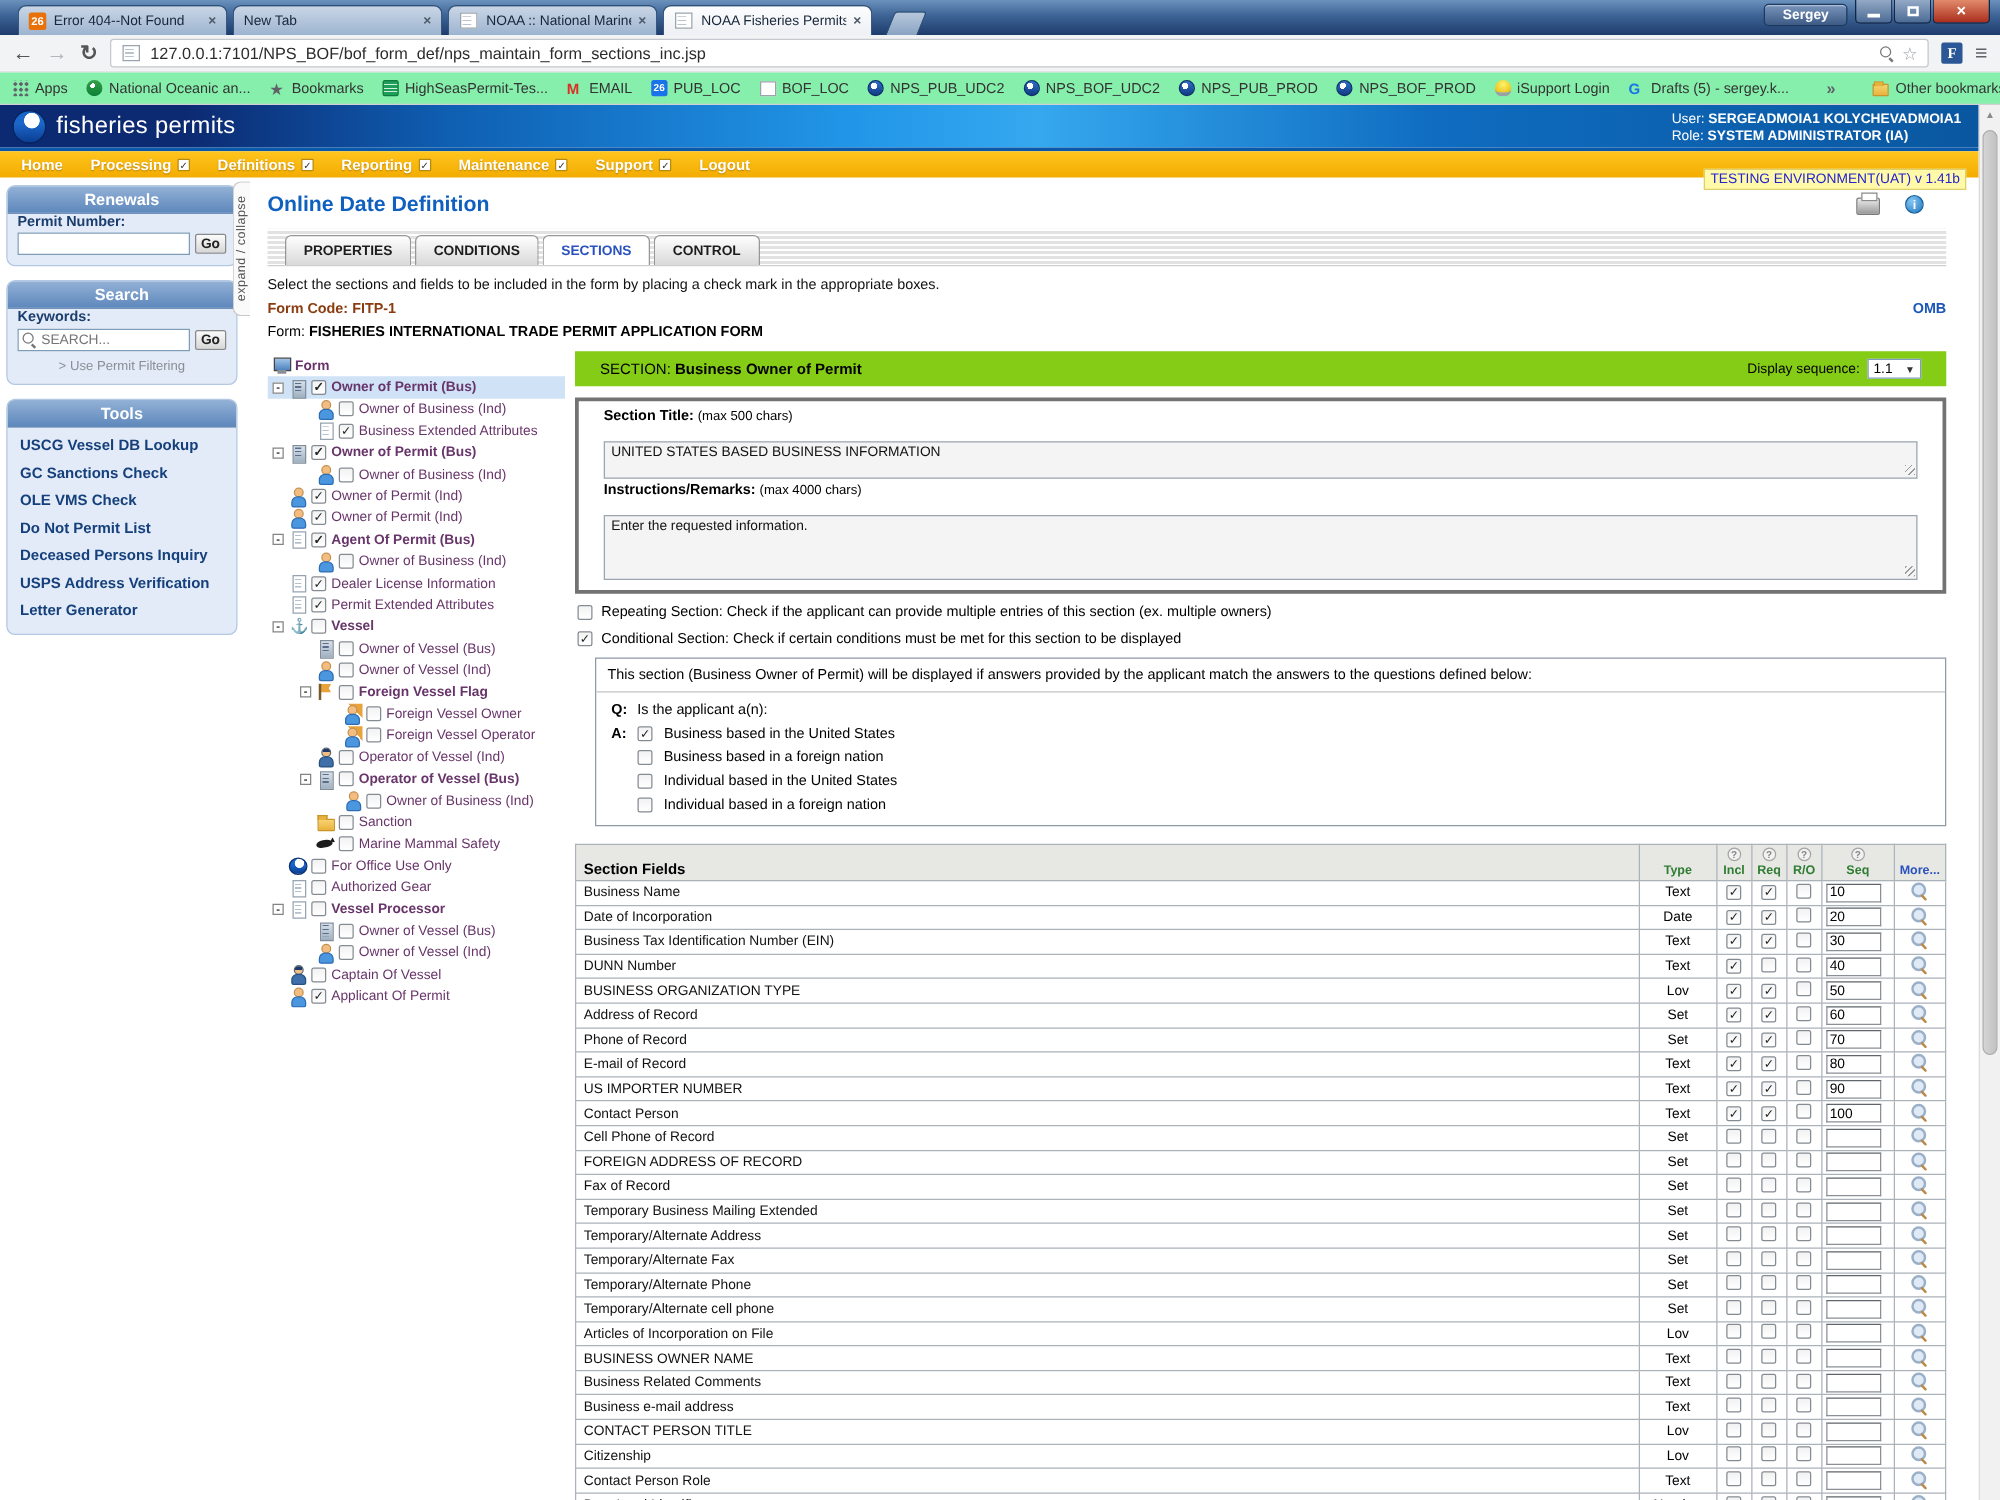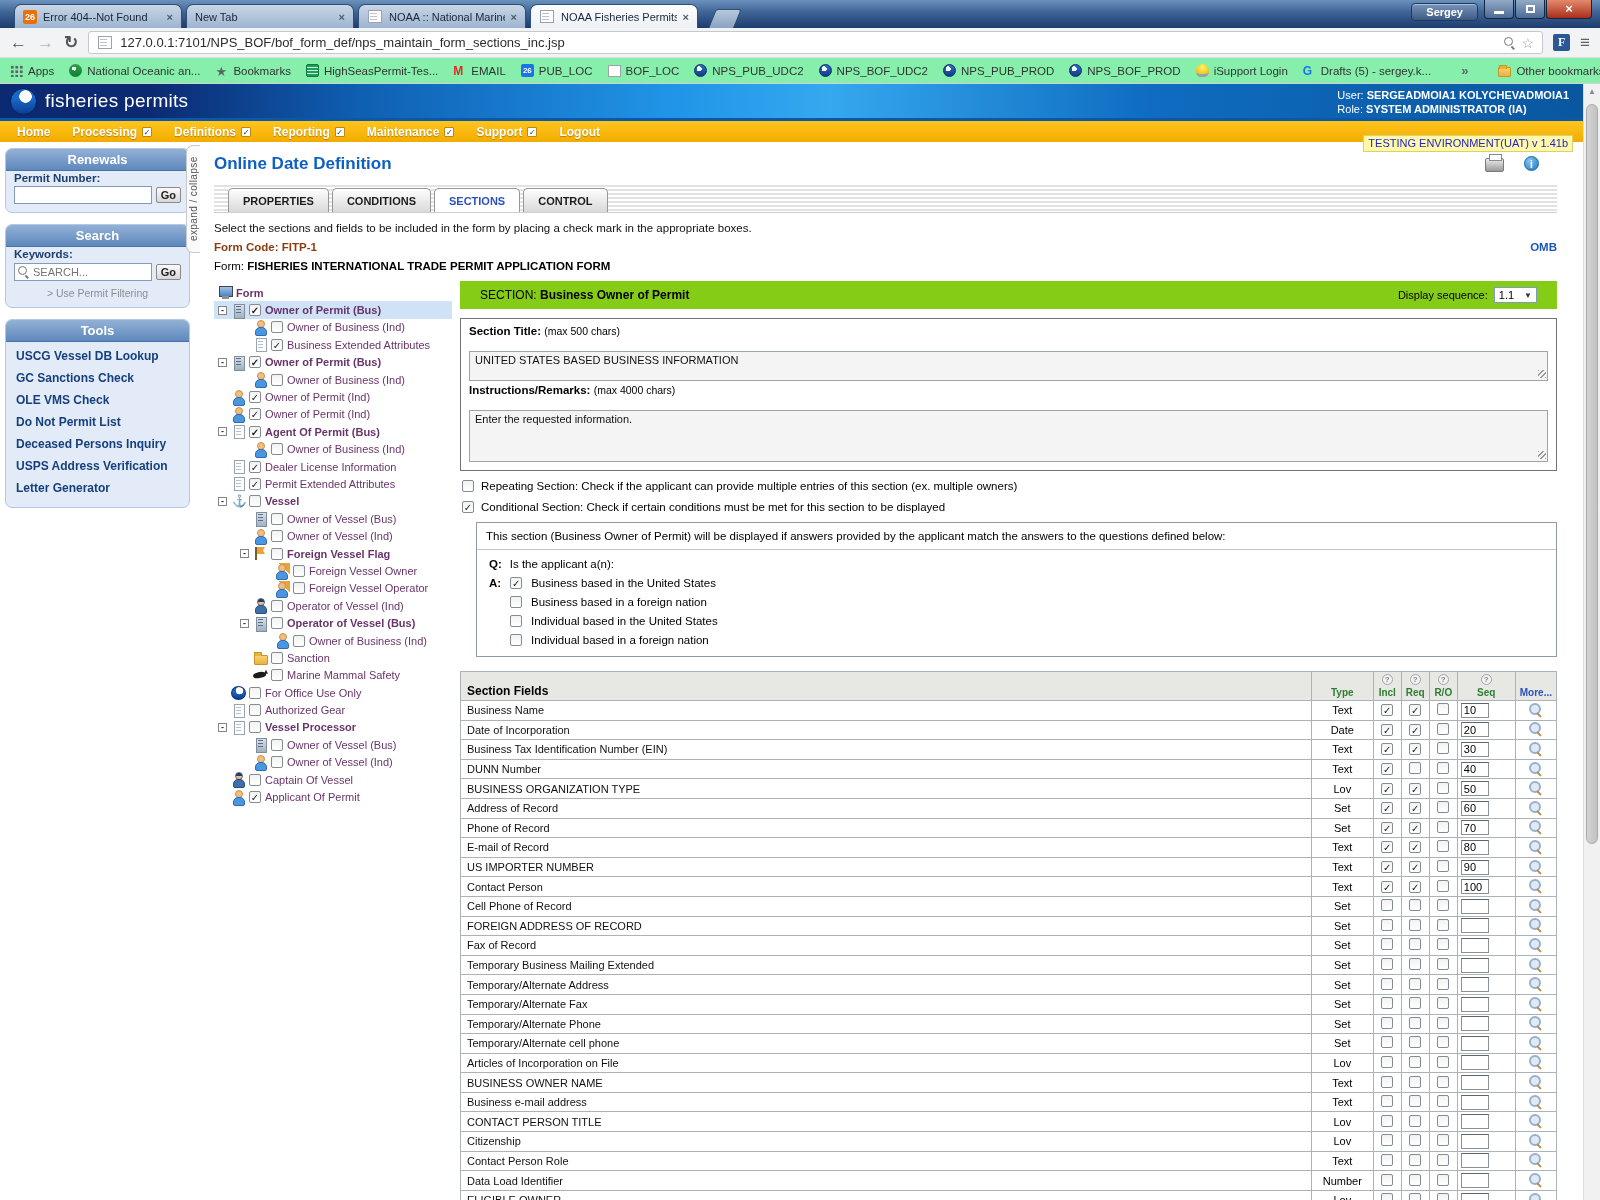--- a/index.html
+++ b/index.html
@@ -126,21 +126,21 @@
 .icon-whale::before{content:"";position:absolute;left:0;top:4px;width:13px;height:6px;background:#1c1c1c;border-radius:50% 60% 40% 50%;transform:rotate(-12deg)}
 .icon-whale::after{content:"";position:absolute;right:0;top:2px;width:4px;height:4px;background:#1c1c1c;clip-path:polygon(0 100%,50% 0,100% 100%)}
 .icon-noaa{border-radius:50%;background:radial-gradient(circle at 58% 30%,#fff 0 3.5px,transparent 4px),linear-gradient(#1b66c9 40%,#0b3d91);width:14px;height:14px;border:1px solid #0a2f6e}
 
 .seccol{flex:1;min-width:0;padding-left:8px}
 .sechead{background:#84cc16;display:flex;align-items:center;justify-content:space-between;padding:6px 20px;font-size:12px}
 .sechead .nm{font-weight:bold}
 .dispseq{display:flex;align-items:center;gap:6px;font-size:11px}
 .selbox{border:1px solid #7f9db9;background:#fff;font-size:11px;padding:1px 4px;display:inline-flex;gap:10px;align-items:center}
 .selbox .arrow{font-size:8px;color:#333}
-.detailbox{border:1px solid #737373;margin-top:9px;padding:3px 8px 8px}
+.detailbox{border:3px solid #737373;margin-top:9px;padding:3px 20px 8px}
 .fldlabel{font-size:11.5px;font-weight:bold;margin-top:3px}
 .fldhint{font-weight:normal;font-size:10.5px}
 .tawrap{position:relative;margin-top:14px}
 .ta{width:100%;display:block;background:#f4f4f4;border:1px solid #9aa5b0;font:11px "Liberation Sans",sans-serif;color:#111;resize:none;padding:2px 5px}
 .ta.t1{height:30px}
 .ta.t2{height:52px}
 .grip{position:absolute;right:2px;bottom:3px;width:8px;height:8px;background:repeating-linear-gradient(135deg,#999 0 1px,transparent 1px 3.5px)}
 .cbrow{display:flex;align-items:center;gap:7px;font-size:11.5px;margin-top:9px;padding-left:2px}
 .condbox{border:1px solid #8f9aa8;margin:9px 0 0 16px}
 .condintro{font-size:11.5px;padding:7px 9px;border-bottom:1px solid #c4c4c4}
@@ -156,21 +156,21 @@
 .th-name{text-align:left;font-size:12px;font-weight:bold;padding-left:6px!important}
 .gcol{color:#2e7d32;font-size:10px;font-weight:bold;text-align:center}
 .morecol{color:#2a52be;font-size:10px;font-weight:bold;text-align:center}
 .qico{width:11px;height:11px;border-radius:50%;border:1px solid #a5a5a5;color:#888;font-size:8px;line-height:10px;text-align:center;background:#f2f2f2;margin:0 auto 2px}
 .ftable td{height:19.6px;padding:0 3px}
 .td-name{padding-left:6px!important;color:#111}
 .td-type{text-align:center}
 .td-c{text-align:center;width:27px}
 .td-seq{text-align:left;width:58px}
 .td-more{text-align:center;width:40px}
-.seqin{width:28px;height:15px;border:1px solid #8a9096;border-top-color:#5f656b;font:11px "Liberation Sans",sans-serif;padding:0 2px}
+.seqin{width:44px;height:15px;border:1px solid #8a9096;border-top-color:#5f656b;font:11px "Liberation Sans",sans-serif;padding:0 2px}
 .mag{width:13px;height:13px;position:relative;display:inline-block}
 .mag::before{content:"";position:absolute;left:0;top:0;width:8px;height:8px;border:2px solid #9ab0c8;border-radius:50%;background:#dfeaf6}
 .mag::after{content:"";position:absolute;right:0;bottom:0;width:6px;height:2px;background:#b98a4a;transform:rotate(45deg);border-radius:1px}
 
 .scrollbar{position:absolute;right:0;top:0;bottom:0;width:17px;background:#f1f1f1;border-left:1px solid #dcdcdc}
 .sc-up{height:16px;text-align:center;font-size:8px;color:#8a8a8a;line-height:16px}
 .sc-thumb{position:absolute;left:2px;right:2px;top:20px;height:740px;background:linear-gradient(90deg,#d4d4d4,#c2c2c2);border:1px solid #ababab;border-radius:7px}
 </style>
 </head>
 <body>
@@ -828,20 +828,29 @@
                 <tr>
                   <td class="td-name">BUSINESS OWNER NAME</td>
                   <td class="td-type">Text</td>
                   <td class="td-c"><span class="cb"></span></td>
                   <td class="td-c"><span class="cb"></span></td>
                   <td class="td-c"><span class="cb"></span></td>
                   <td class="td-seq"><input class="seqin" style=""></td>
                   <td class="td-more"><span class="mag"></span></td>
                 </tr>
                 <tr>
+                  <td class="td-name">Business Related Comments</td>
+                  <td class="td-type">Text</td>
+                  <td class="td-c"><span class="cb"></span></td>
+                  <td class="td-c"><span class="cb"></span></td>
+                  <td class="td-c"><span class="cb"></span></td>
+                  <td class="td-seq"><input class="seqin" style=""></td>
+                  <td class="td-more"><span class="mag"></span></td>
+                </tr>
+                <tr>
                   <td class="td-name">Business e-mail address</td>
                   <td class="td-type">Text</td>
                   <td class="td-c"><span class="cb"></span></td>
                   <td class="td-c"><span class="cb"></span></td>
                   <td class="td-c"><span class="cb"></span></td>
                   <td class="td-seq"><input class="seqin" style=""></td>
                   <td class="td-more"><span class="mag"></span></td>
                 </tr>
                 <tr>
                   <td class="td-name">CONTACT PERSON TITLE</td>

